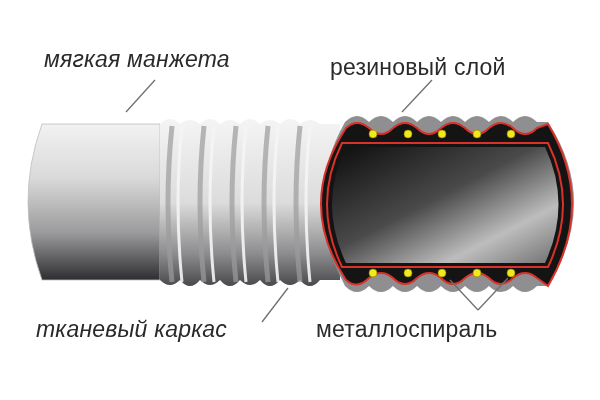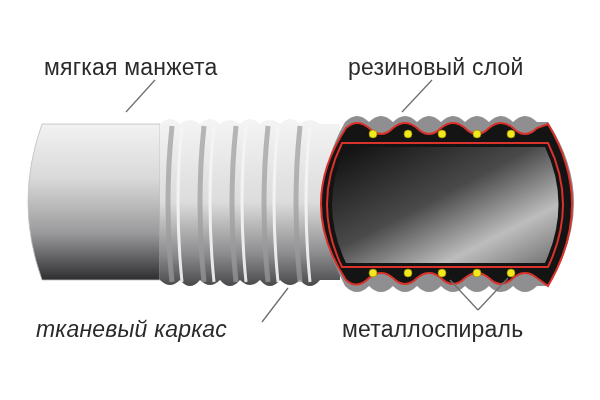--- a/index.html
+++ b/index.html
@@ -102,16 +102,16 @@
 
   <g stroke="#6f6f6f" stroke-width="1.3" fill="none">
     <line x1="155" y1="80" x2="126" y2="112"></line>
     <line x1="432" y1="80" x2="402" y2="112"></line>
     <line x1="288" y1="288" x2="262" y2="322"></line>
     <line x1="450" y1="280" x2="478" y2="310"></line>
     <line x1="478" y1="310" x2="508" y2="278"></line>
   </g>
 </svg>
 
-<div class="label" style="left:44px; top:56px;">мягкая манжета</div>
-<div class="label" style="left:348px; top:56px;text-align:right;">резиновый слой</div>
+<div class="label" style="left:44px; top:48px;font-style:italic;">мягкая манжета</div>
+<div class="label" style="left:330px; top:56px;text-align:right;">резиновый слой</div>
 <div class="label" style="left:36px; top:318px;font-style:italic;">тканевый каркас</div>
-<div class="label" style="left:342px; top:318px;">металлоспираль</div>
+<div class="label" style="left:316px; top:318px;">металлоспираль</div>
 
 </body></html>

